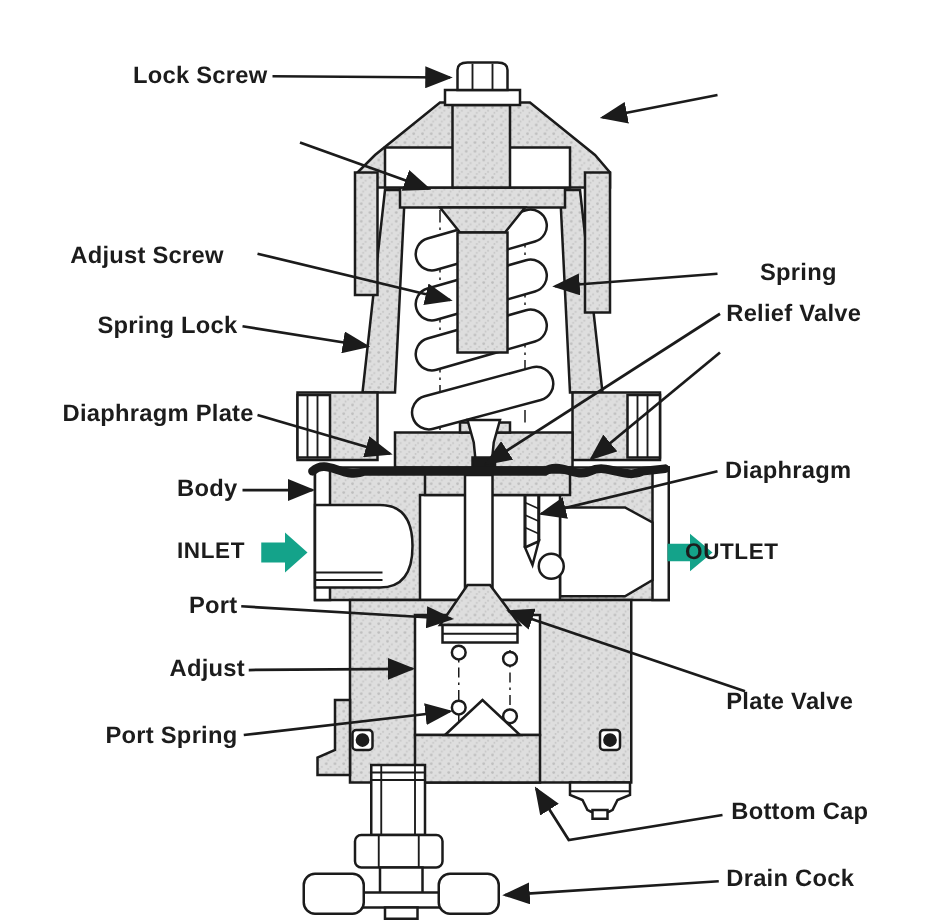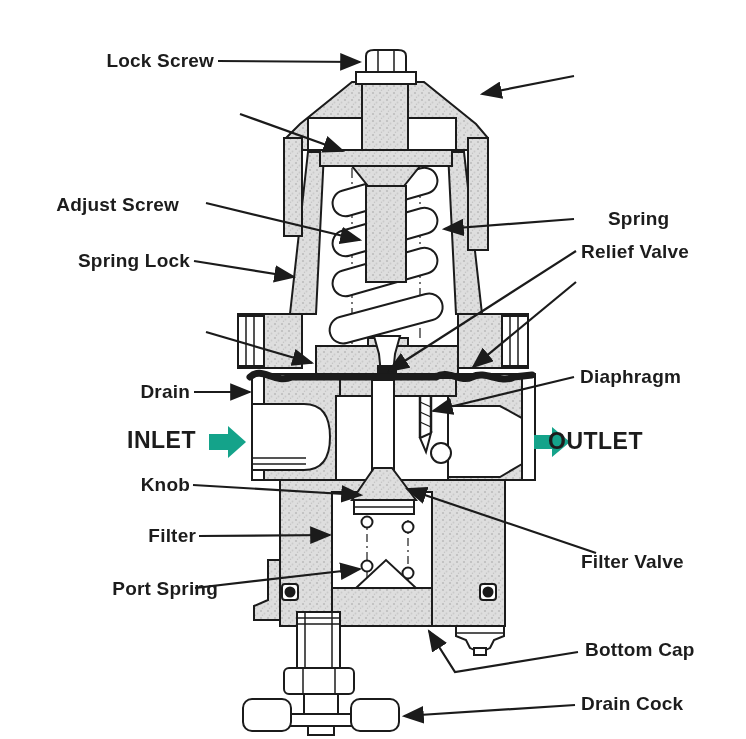--- a/index.html
+++ b/index.html
@@ -14,21 +14,21 @@
   .lbl{
     position:absolute;
     font-weight:bold;
     font-size:19px;
     line-height:22px;
     color:#1c1c1c;
     white-space:nowrap;
     letter-spacing:0.2px;
   }
   .lbl.left{text-align:right;}
-  .lbl.flow{font-size:23px;letter-spacing:0.5px;}
+  .lbl.flow{font-size:18px;letter-spacing:0.5px;}
 </style>
 </head>
 <body>
 
 <div class="stage">
 
 <svg width="746" height="739" viewBox="0 0 746 739">
   <defs>
     <pattern id="stip" width="7" height="7" patternUnits="userSpaceOnUse">
       <rect width="7" height="7" fill="#dedede"></rect>
@@ -208,27 +208,28 @@
     <g stroke="none">
       <polygon points="209,434 228,434 228,426 246,442 228,458 228,450 209,450" fill="#14A38A"></polygon>
       <polygon points="534,435 552,435 552,427 570,442 552,457 552,449 534,449" fill="#14A38A"></polygon>
     </g>
   </g>
 </svg>
 
 <div class="lbl left" style="right:532px;top:50px">Lock Screw</div>
 <div class="lbl left" style="right:567px;top:194px">Adjust Screw</div>
 <div class="lbl left" style="right:556px;top:250px">Spring Lock</div>
-<div class="lbl left" style="right:556px;top:381px">Drain</div>
+<div class="lbl left" style="right:543px;top:321px">Diaphragm Plate</div>
+<div class="lbl left" style="right:556px;top:381px">Body</div>
 <div class="lbl left flow" style="right:550px;top:429px">INLET</div>
-<div class="lbl left" style="right:556px;top:474px">Knob</div>
-<div class="lbl left" style="right:550px;top:525px">Filter</div>
-<div class="lbl left" style="right:528px;top:578px">Port Spring</div>
+<div class="lbl left" style="right:556px;top:474px">Port</div>
+<div class="lbl left" style="right:550px;top:525px">Adjust</div>
+<div class="lbl left" style="right:556px;top:578px">Port Spring</div>
 
 <div class="lbl" style="left:608px;top:208px">Spring</div>
 <div class="lbl" style="left:581px;top:241px">Relief Valve</div>
 <div class="lbl" style="left:580px;top:366px">Diaphragm</div>
 <div class="lbl flow" style="left:548px;top:430px">OUTLET</div>
-<div class="lbl" style="left:581px;top:551px">Filter Valve</div>
+<div class="lbl" style="left:581px;top:551px">Plate Valve</div>
 <div class="lbl" style="left:585px;top:639px">Bottom Cap</div>
 <div class="lbl" style="left:581px;top:693px">Drain Cock</div>
 
 </div>
 
 </body></html>

